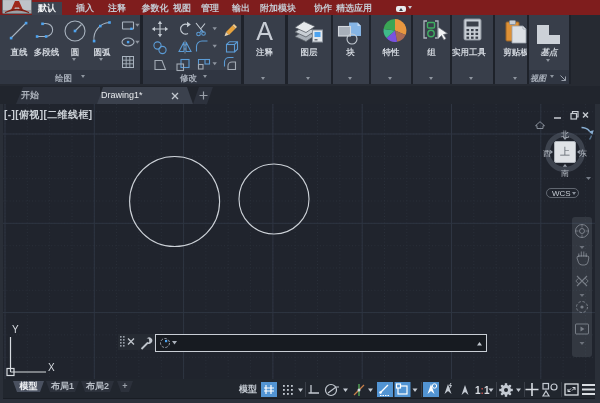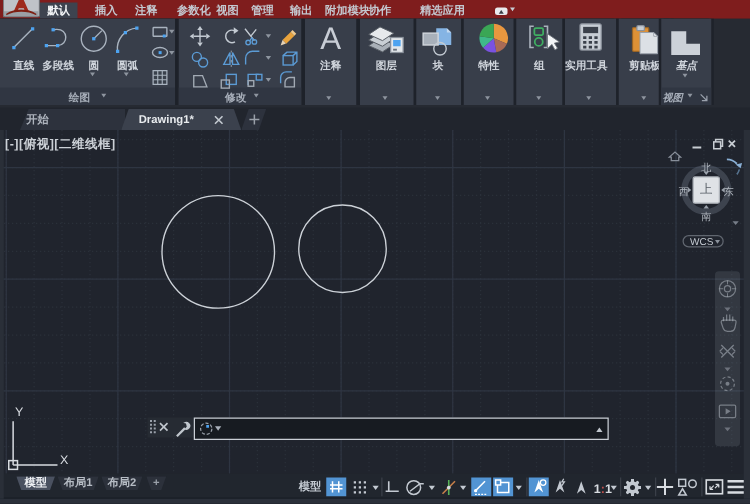--- a/index.html
+++ b/index.html
@@ -28,21 +28,21 @@
 <div id="app">
   <div class="abs" id="tabrow">
     <div class="tab act" style="left:32px;width:30px;">默认</div>
     <div class="tab" style="left:73px;width:24px;">插入</div>
     <div class="tab" style="left:105px;width:24px;">注释</div>
     <div class="tab" style="left:138px;width:34px;">参数化</div>
     <div class="tab" style="left:170px;width:24px;">视图</div>
     <div class="tab" style="left:198px;width:24px;">管理</div>
     <div class="tab" style="left:229px;width:24px;">输出</div>
     <div class="tab" style="left:258px;width:40px;">附加模块</div>
-    <div class="tab" style="left:292px;width:24px;">协作</div>
+    <div class="tab" style="left:311px;width:24px;">协作</div>
     <div class="tab" style="left:334px;width:40px;">精选应用</div>
     <div style="position:absolute;left:396px;top:6px;width:10px;height:6px;background:#e8eaed;border-radius:2px;"></div>
     <div style="position:absolute;left:398.5px;top:7.5px;width:0;height:0;border-left:2.5px solid transparent;border-right:2.5px solid transparent;border-bottom:3px solid #3a3f48;"></div>
     <div class="arrowdn" style="left:408px;top:6px;border-top-color:#c7ccd4;"></div>
   </div>
   <div class="abs" id="logo">
     <svg width="28" height="13">
       <rect x="0" y="0" width="28" height="13" fill="#bfc3c8"></rect>
       <rect x="0" y="9" width="28" height="4" fill="#9ba0a6"></rect>
       <path d="M8 9 L12 0 L16 0 L20 9 L17 9 L16 6.5 L12 6.5 L11 9 Z" fill="#9e2a1c"></path>
@@ -247,21 +247,21 @@
       <div class="plabel" style="left:1px;top:58px;transform:scale(0.95);transform-origin:left top;">视图</div>
       <div class="arrowdn" style="left:21px;top:60px;border-left-width:2.5px;border-right-width:2.5px;border-top-width:3.5px;"></div>
       <svg width="8" height="8" style="position:absolute;left:31px;top:60px;">
           <path d="M0.5 0.5 l5 5 M5.5 1.5 v4 h-4" stroke="#9aa1ac" stroke-width="1" fill="none"></path>
         </svg>
     </div>
   </div>
   <div class="abs" id="filetabs">
     <div class="ftab" style="left:16px;width:84px;background:#2d323d;color:#aeb4bd;clip-path:polygon(7px 0,100% 0,100% 100%,0 100%);padding-left:0;"><span style="margin-left:5px;">开始</span></div>
     <div class="ftab" style="left:97px;width:96px;background:#3b414d;color:#e8ebee;clip-path:polygon(6px 0,calc(100% - 6px) 0,100% 100%,0 100%);">
-      <span style="margin-left:14px;font-weight:bold;">Drawing1*</span>
+      <span style="margin-left:4px;font-weight:normal;">Drawing1*</span>
       <svg width="8" height="8" style="position:absolute;left:74px;top:5px;">
           <path d="M1 1 L7 7 M7 1 L1 7" stroke="#c3c9d0" stroke-width="1.3"></path>
         </svg>
     </div>
     <div class="ftab" style="left:193px;width:20px;background:#2d323d;clip-path:polygon(6px 0,100% 0,calc(100% - 6px) 100%,0 100%);">
       <svg width="9" height="9" style="position:absolute;left:6px;top:4px;">
           <path d="M4.5 0.5 V8.5 M0.5 4.5 H8.5" stroke="#9aa0a9" stroke-width="1.2"></path>
         </svg>
     </div>
   </div>

